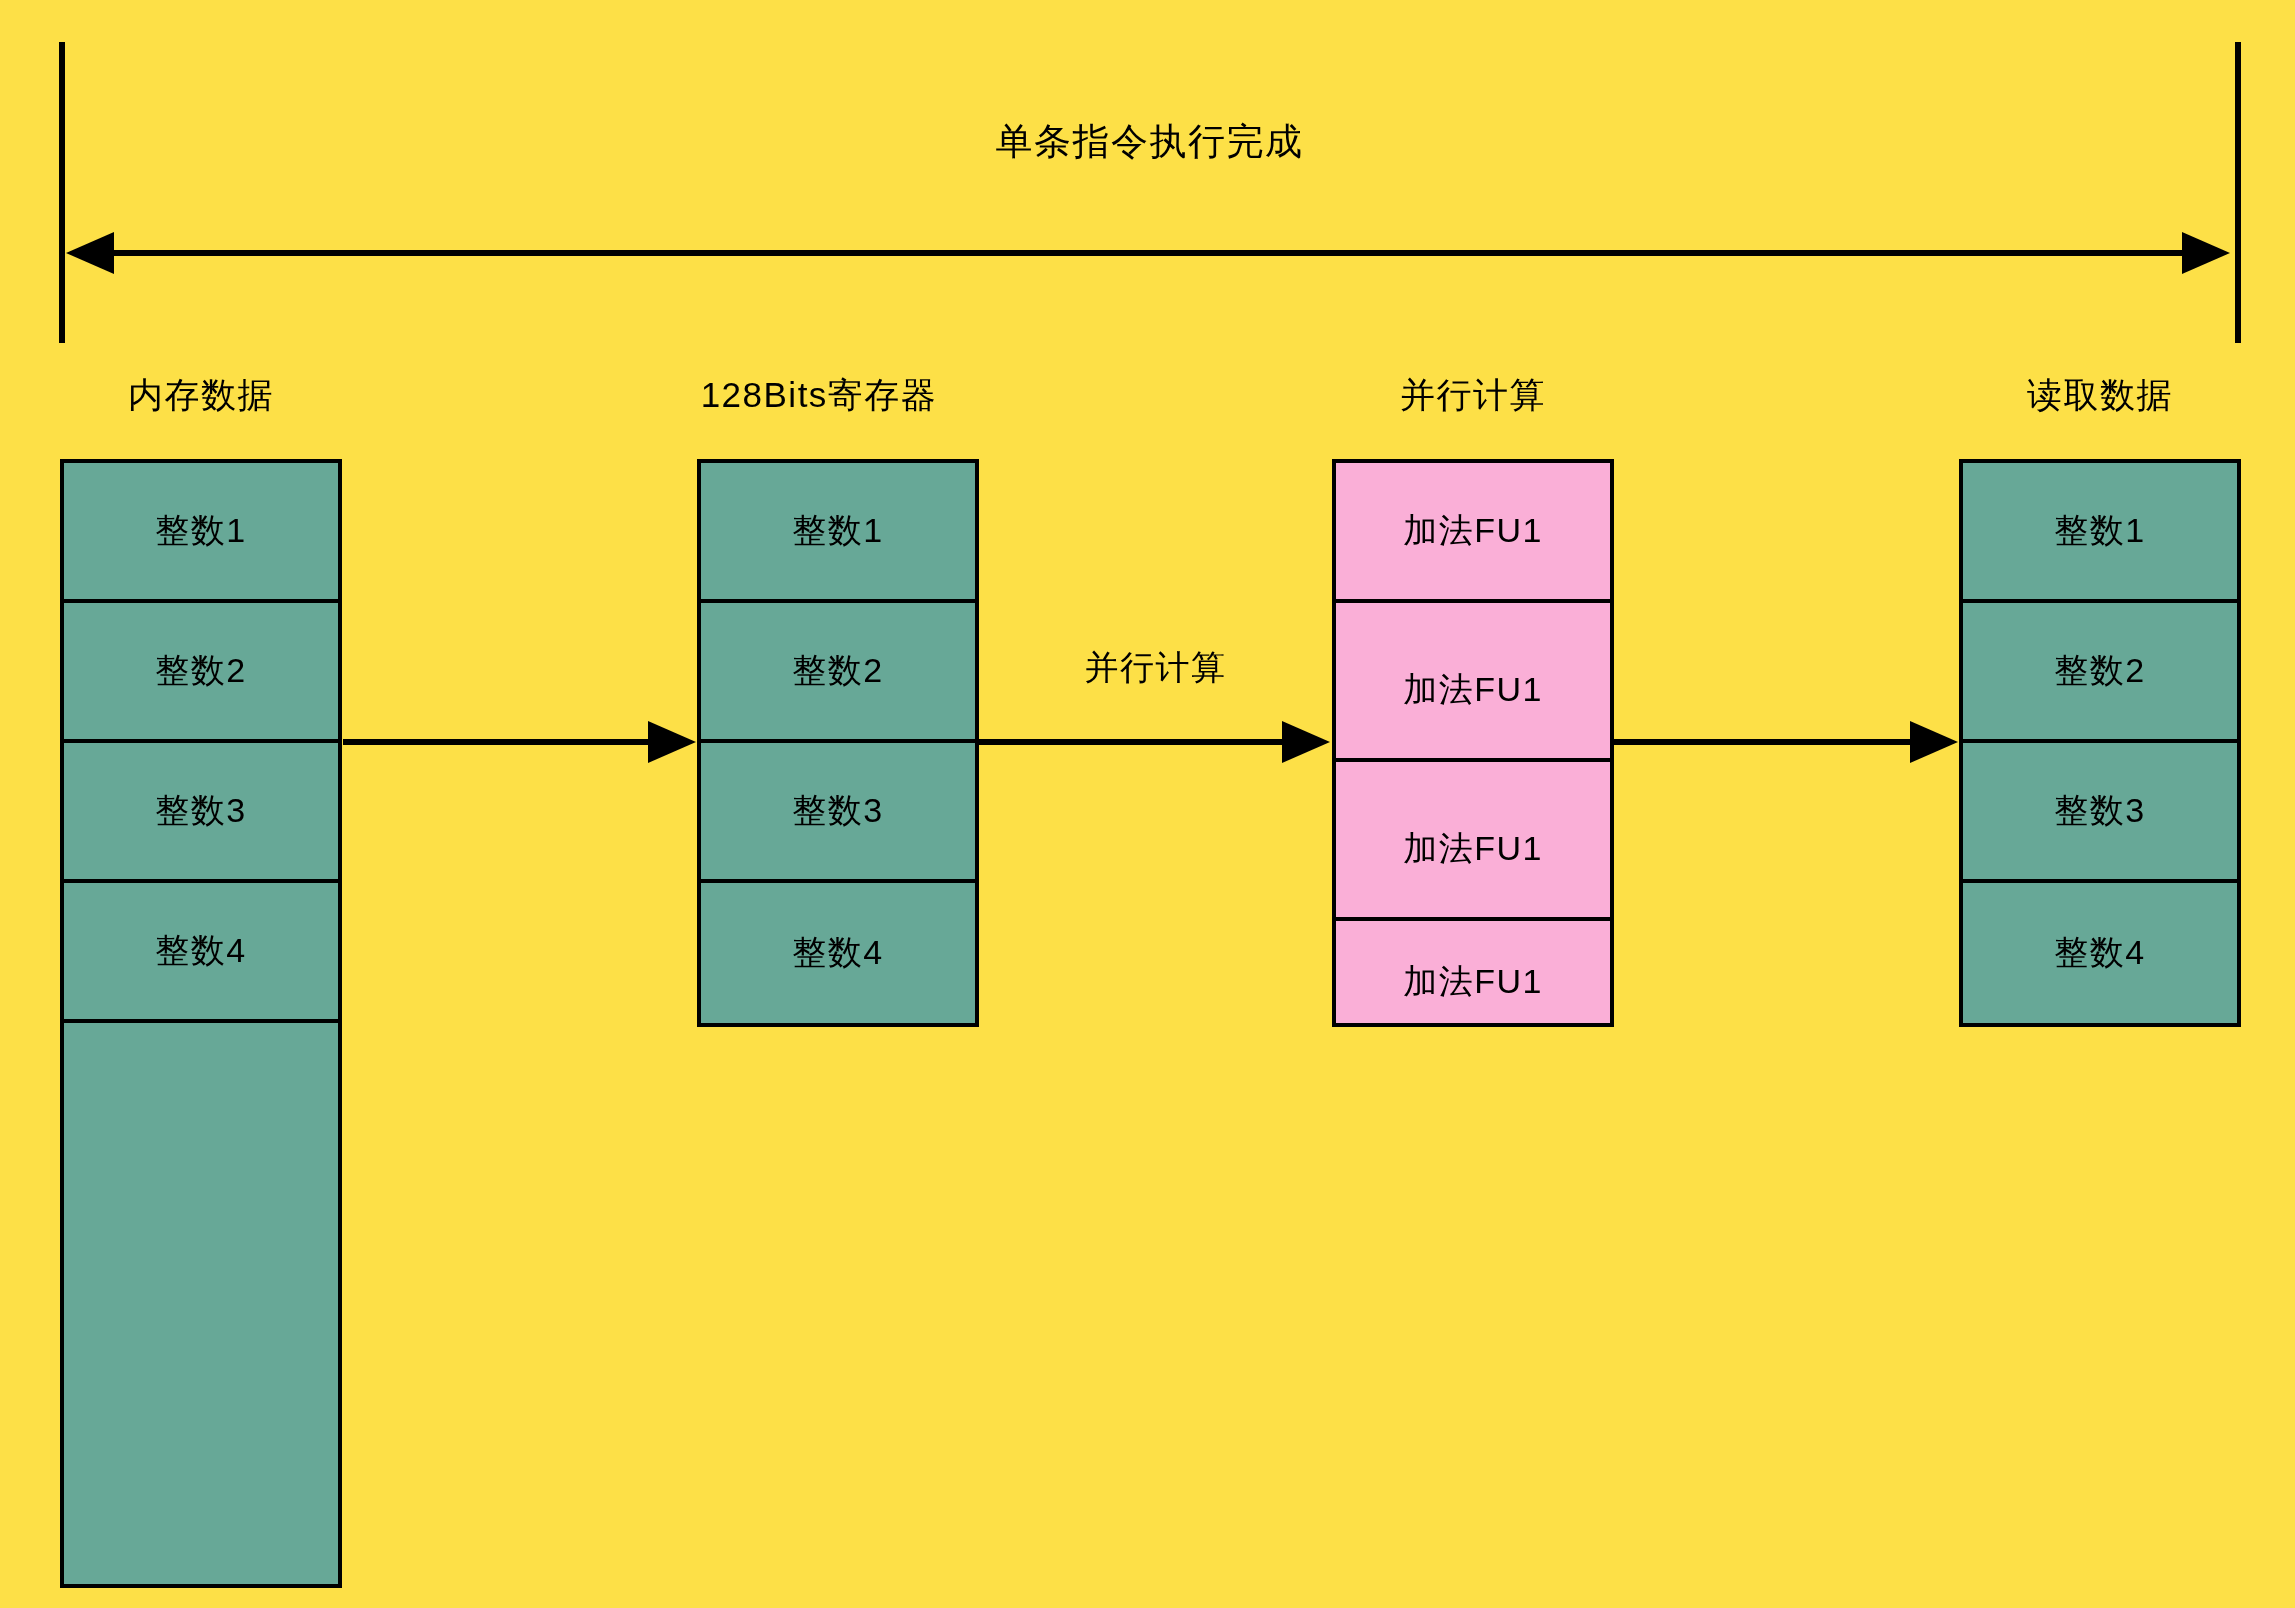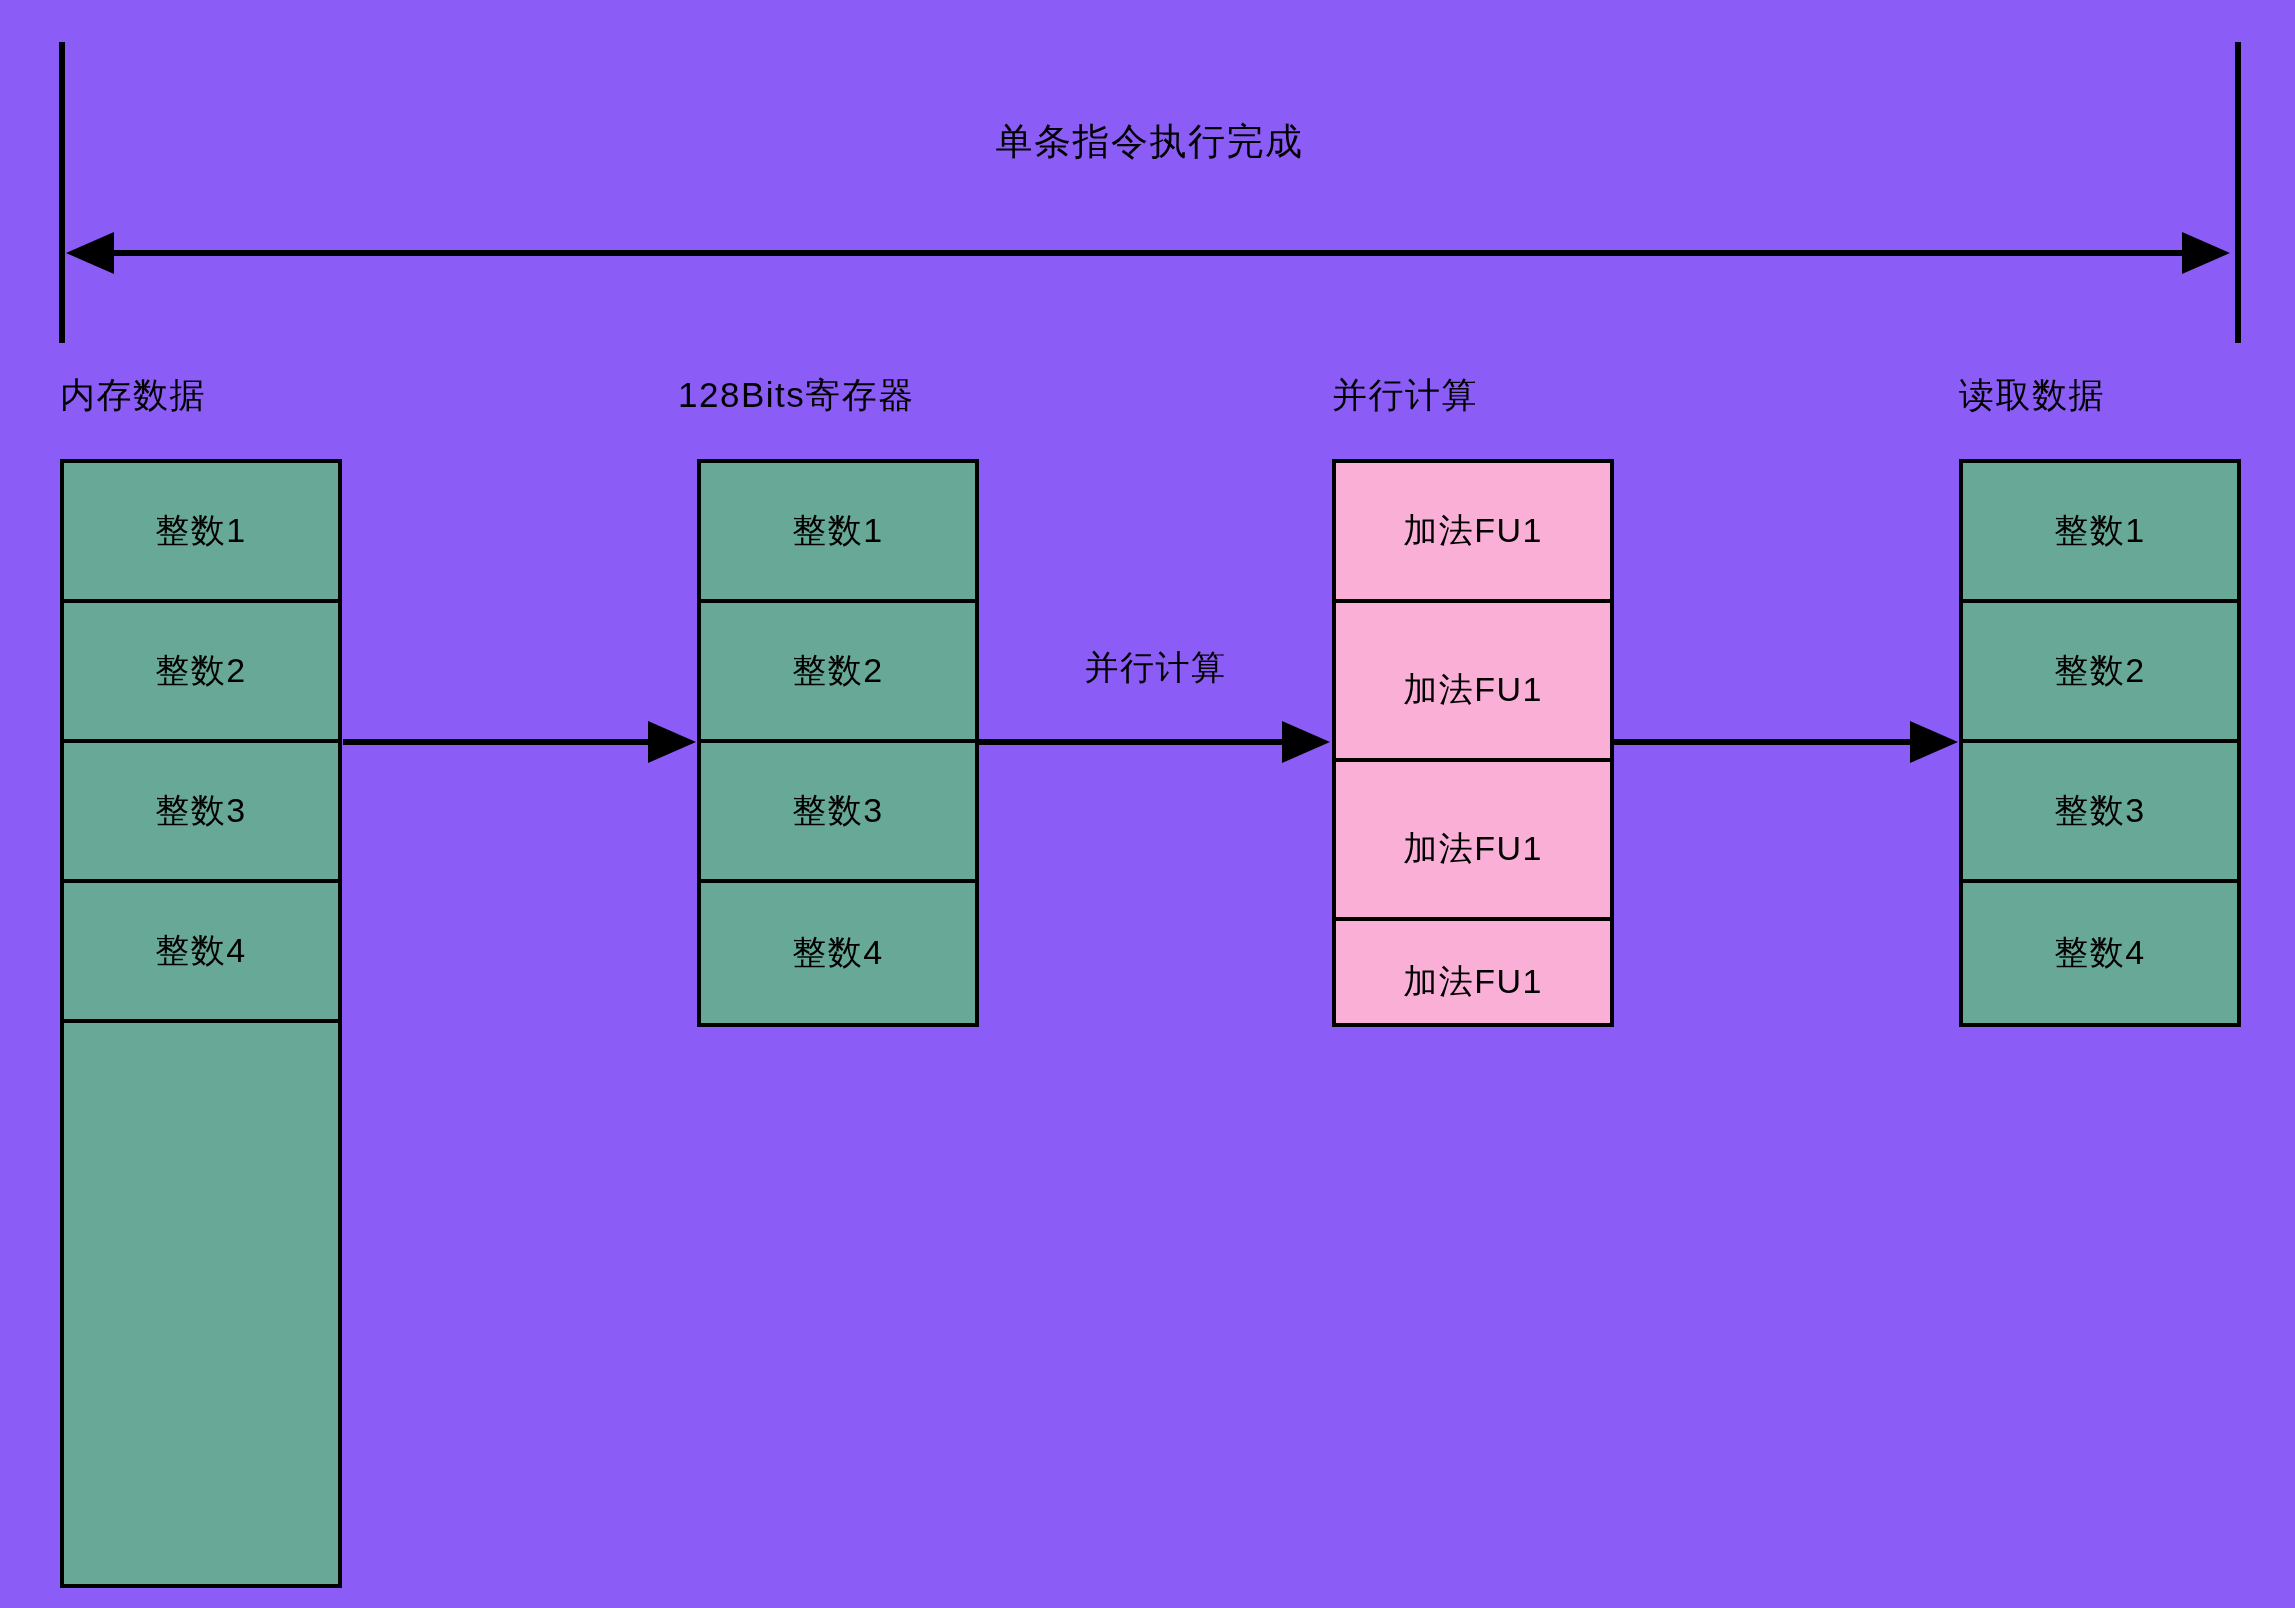--- a/index.html
+++ b/index.html
@@ -5,21 +5,21 @@
   html, body {
     margin: 0;
     padding: 0;
     background: #ffffff;
     font-family: "Liberation Sans", sans-serif;
   }
   .canvas {
     position: relative;
     width: 2295px;
     height: 1608px;
-    background: #8b5cf6;
+    background: #fde047;
     overflow: hidden;
     color: #000;
   }
 
   
   .tick {
     position: absolute;
     top: 42px;
     width: 6.2px;
     height: 301px;
@@ -56,20 +56,21 @@
   .tri.point-left  { border-right: 48px solid #000; }
   .tri.point-right { border-left: 48px solid #000; }
   .tri.span-left  { left: 66px;  top: 232px; }
   .tri.span-right { left: 2182px; top: 232px; }
 
   
   .col-header {
     position: absolute;
     top: 372px;
     width: 282px;
+    text-align: center;
     font-size: 35px;
     letter-spacing: 1.5px;
   }
   .col-header.h1 { left: 60px; }
   .col-header.h2 { left: 678px; }
   .col-header.h3 { left: 1332px; }
   .col-header.h4 { left: 1959px; }
 
   
   .col {

